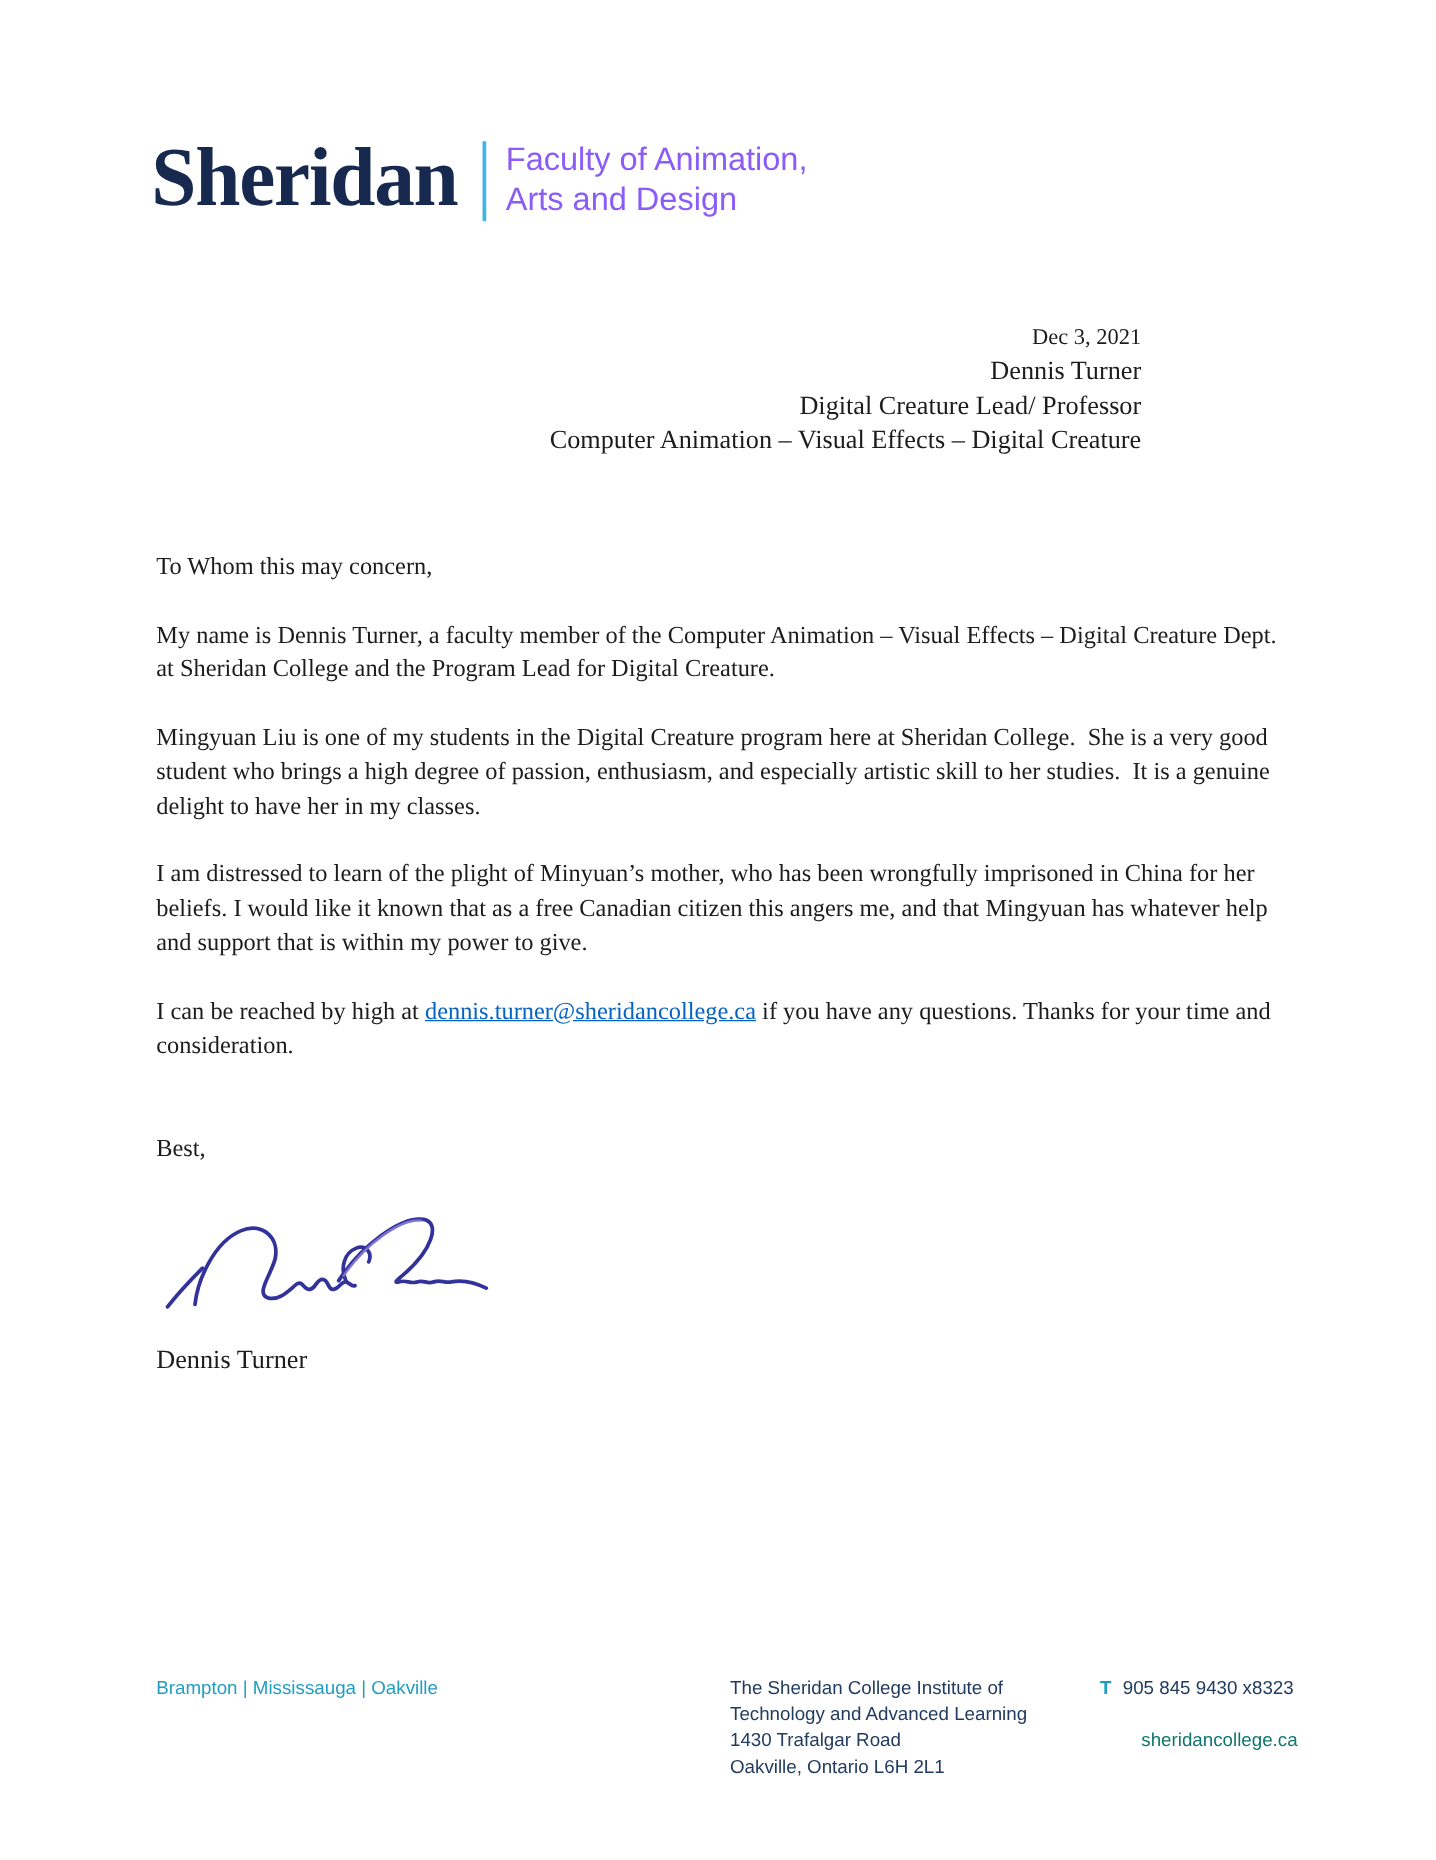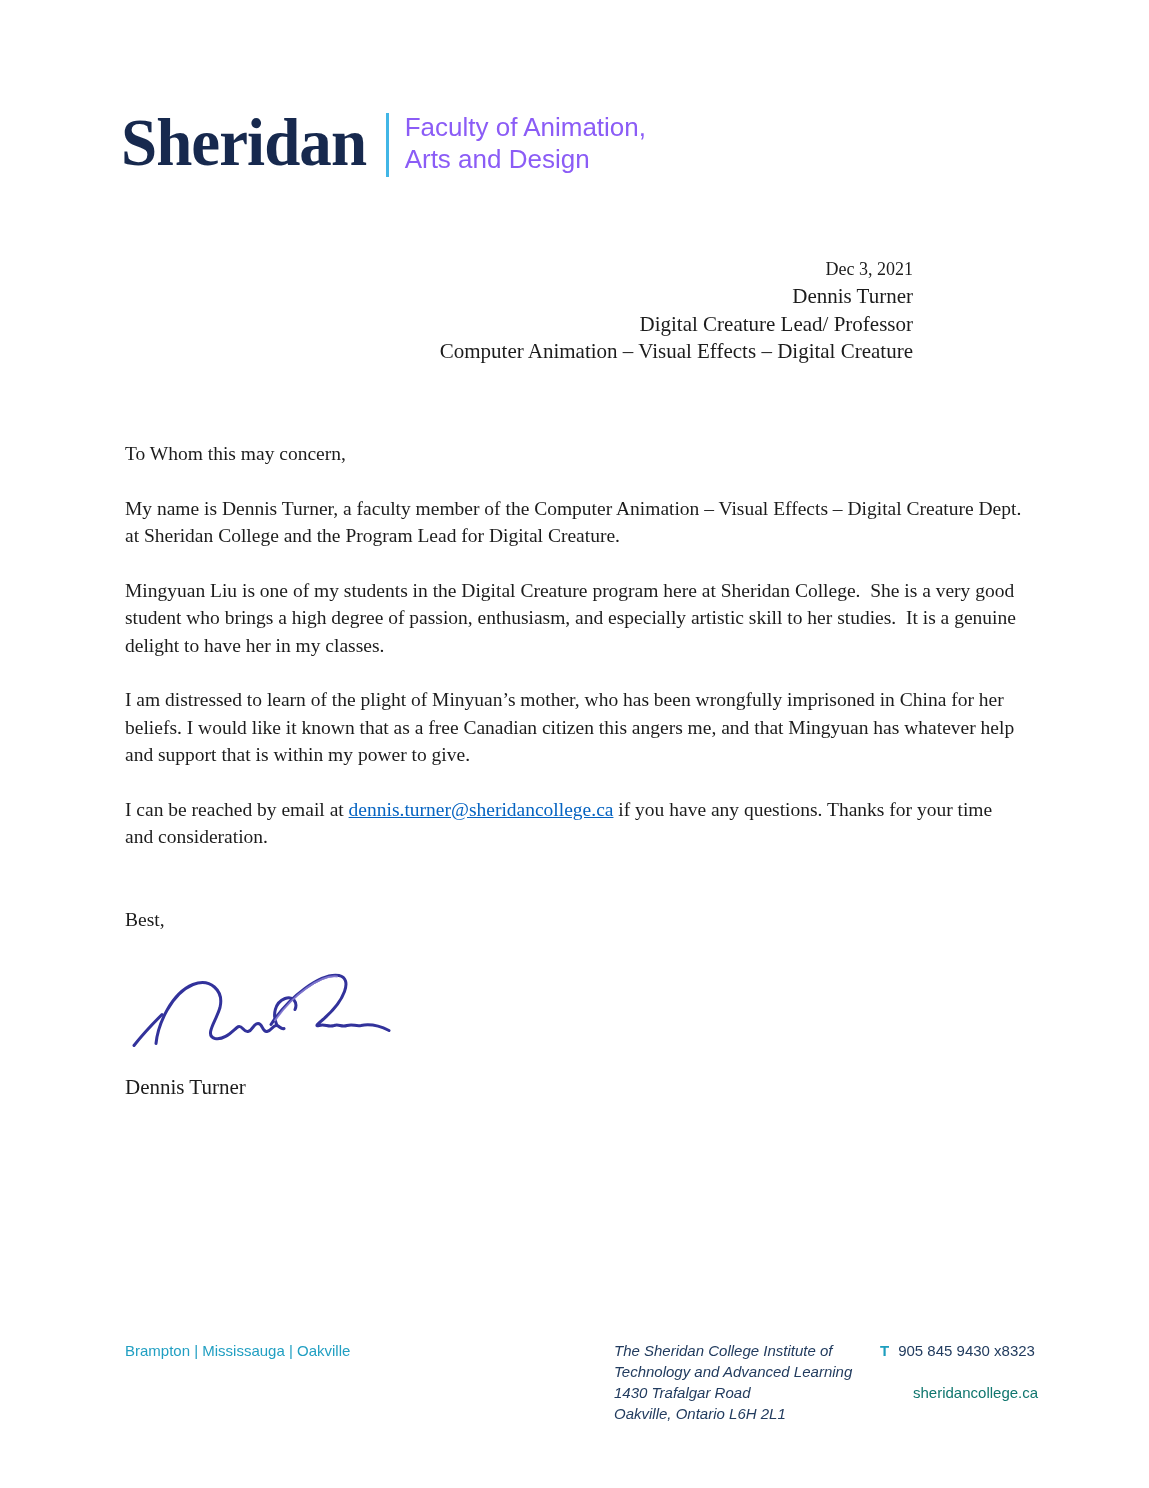--- a/index.html
+++ b/index.html
@@ -106,27 +106,26 @@
     position: absolute;
     left: 125px;
     top: 1340px;
     font-family: "Liberation Sans", sans-serif;
     font-size: 15px;
     line-height: 21px;
     color: #219fc2;
   }
   .footer-institute {
     position: absolute;
-    left: 614px;
+    left: 584px;
     top: 1340px;
     font-family: "Liberation Sans", sans-serif;
     font-size: 15px;
     line-height: 21px;
     color: #223c5f;
-    font-style: italic;
   }
   .footer-contact {
     position: absolute;
     left: 880px;
     top: 1340px;
     font-family: "Liberation Sans", sans-serif;
     font-size: 15px;
     line-height: 21px;
     color: #223c5f;
   }
@@ -166,21 +165,21 @@
     <div>Dennis Turner</div>
     <div>Digital Creature Lead/ Professor</div>
     <div>Computer Animation – Visual Effects – Digital Creature</div>
   </div>
 
   <div class="letter-body">
     <p>To Whom this may concern,</p>
     <p>My name is Dennis Turner, a faculty member of the Computer Animation – Visual Effects – Digital Creature Dept. at Sheridan College and the Program Lead for Digital Creature.</p>
     <p>Mingyuan Liu is one of my students in the Digital Creature program here at Sheridan College.  She is a very good student who brings a high degree of passion, enthusiasm, and especially artistic skill to her studies.  It is a genuine delight to have her in my classes.</p>
     <p>I am distressed to learn of the plight of Minyuan’s mother, who has been wrongfully imprisoned in China for her beliefs. I would like it known that as a free Canadian citizen this angers me, and that Mingyuan has whatever help and support that is within my power to give.</p>
-    <p><span>I can be reached by email at </span><a class="email-link">dennis.turner@sheridancollege.ca</a><span> if you have any questions. Thanks for your time and consideration.</span></p>
+    <p><span>I can be reached by high at </span><a class="email-link">dennis.turner@sheridancollege.ca</a><span> if you have any questions. Thanks for your time and consideration.</span></p>
     <p class="closing">Best,</p>
 
     <div class="signature-wrap">
       <svg width="270" height="100" viewBox="0 0 270 95" fill="none" xmlns="http://www.w3.org/2000/svg">
         <g stroke="#32329b" stroke-width="3" fill="none" stroke-linecap="round" stroke-linejoin="round">
           <path d="M9,83 C16,74 27,62 37,52"></path>
           <path d="M31,81 C33,62 46,31 68,22 C85,15 99,28 95,45 C91,59 79,73 90,76 C99,78 107,69 112,65 C117,61 118,70 123,69 C128,68 128,61 133,61 C138,61 137,70 142,69 C147,68 148,62 152,63 C155,64 156,67 159,66"></path>
           <path d="M152,63 C147,52 150,40 160,36 C168,33 173,40 170,47"></path>
           <path d="M146,62 C164,34 196,10 214,13 C228,16 220,38 198,57 C192,62 190,64 194,63 C200,61 203,65 209,63 C214,61 216,65 222,63 C228,61 230,64 236,63 C246,61 256,64 264,68"></path>
         </g>

